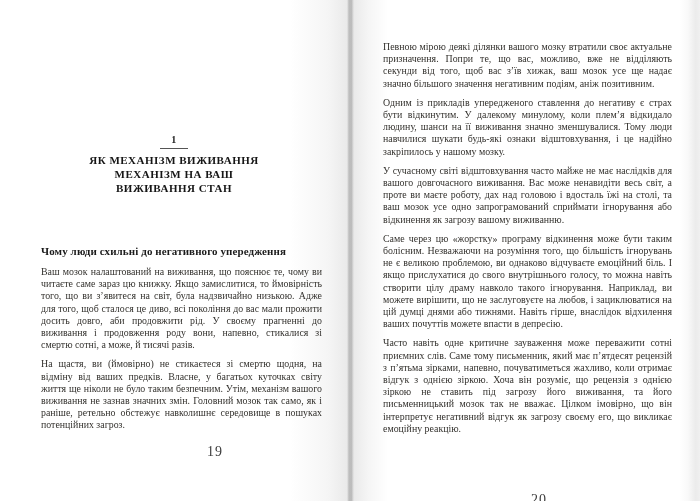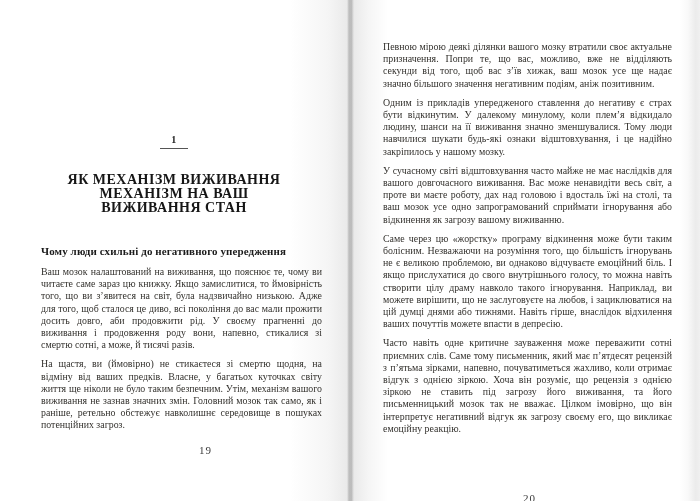--- a/index.html
+++ b/index.html
@@ -20,41 +20,41 @@
     position:absolute; top:134px; left:0; width:266px;
     text-align:center; color:#1b1b1b;
   }
   .chapter-number {
     font-size:10px; font-weight:bold; letter-spacing:0.5px; color:#222;
   }
   .chapter-rule {
     width:28px; height:1px; background:#555; margin:3px auto 0 auto;
   }
   .chapter-title {
-    margin-top:24px;
-    font-size:14px; font-weight:bold; line-height:14px;
+    margin-top:4px;
+    font-size:11px; font-weight:bold; line-height:14px;
     letter-spacing:0.5px; color:#161616;
   }
   .section-heading {
     position:absolute; top:245px; left:0; width:281px;
     font-size:11px; font-weight:bold; color:#1b1b1b;
     letter-spacing:0.1px;
   }
   .body-copy {
     position:absolute; left:0; width:281px;
     font-size:9.9px; line-height:12.2px; color:#33312d;
     text-align:justify;
     hyphens:auto; -webkit-hyphens:auto;
   }
   .left-copy { top:266px; }
   .body-copy p { margin-bottom:7px; }
   .body-copy p:last-child { margin-bottom:0; }
   .page-num {
-    position:absolute; width:24px; text-align:left;
-    font-size:11px; color:#3c3c3c; letter-spacing:1px;
+    position:absolute; width:24px; text-align:right;
+    font-size:14px; color:#3c3c3c; letter-spacing:1px;
   }
   .page-num-left { left:158px; top:444px; }
 
   
   .page-right {
     position:absolute; left:383px; top:0; width:289px; height:501px;
   }
   .right-copy { top:41px; width:289px; }
   .page-num-right { left:140px; top:452px;margin-top:40px; }
 

